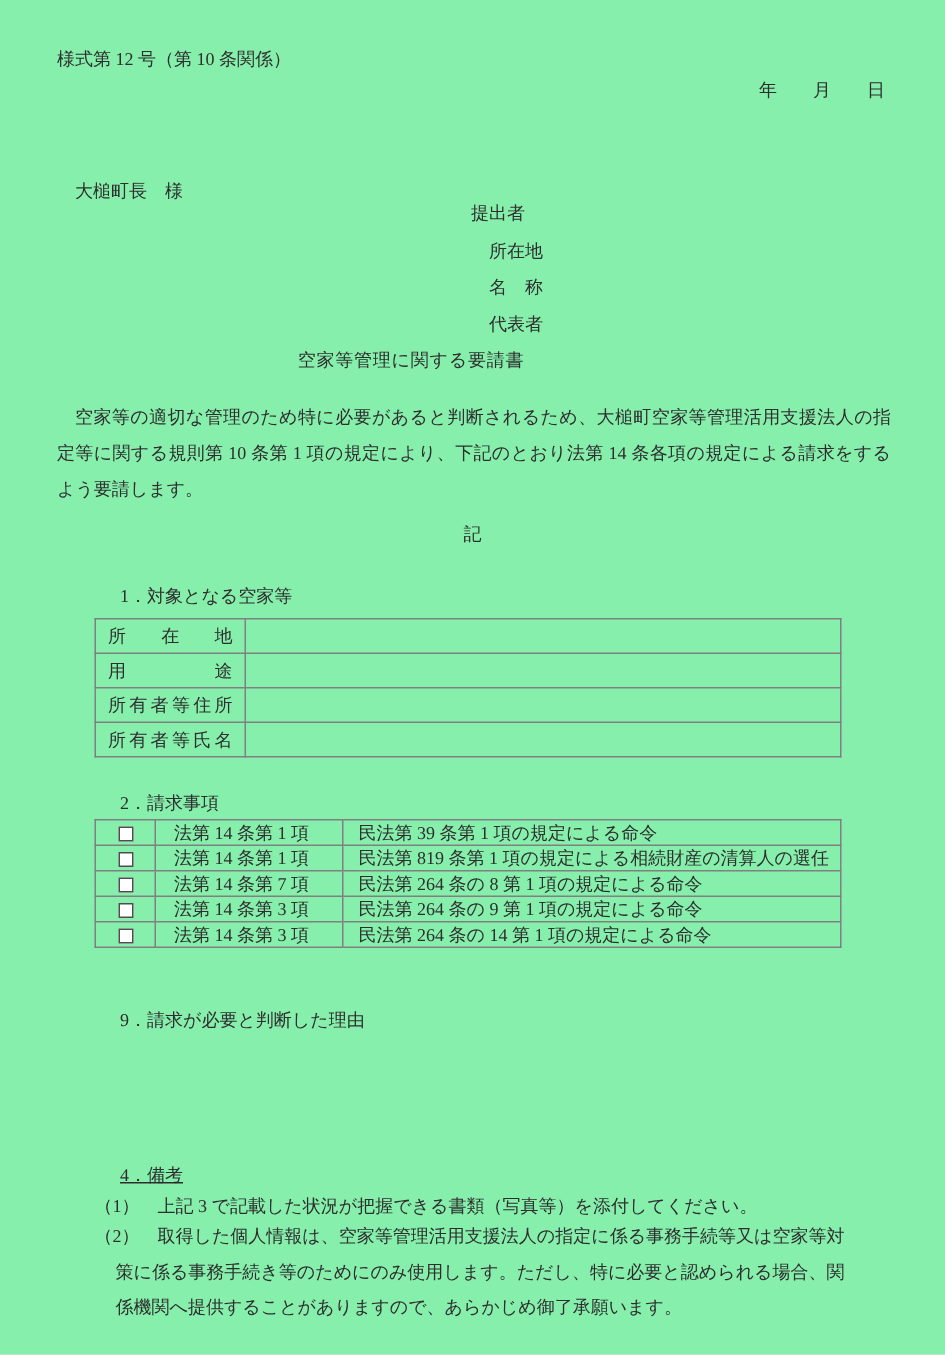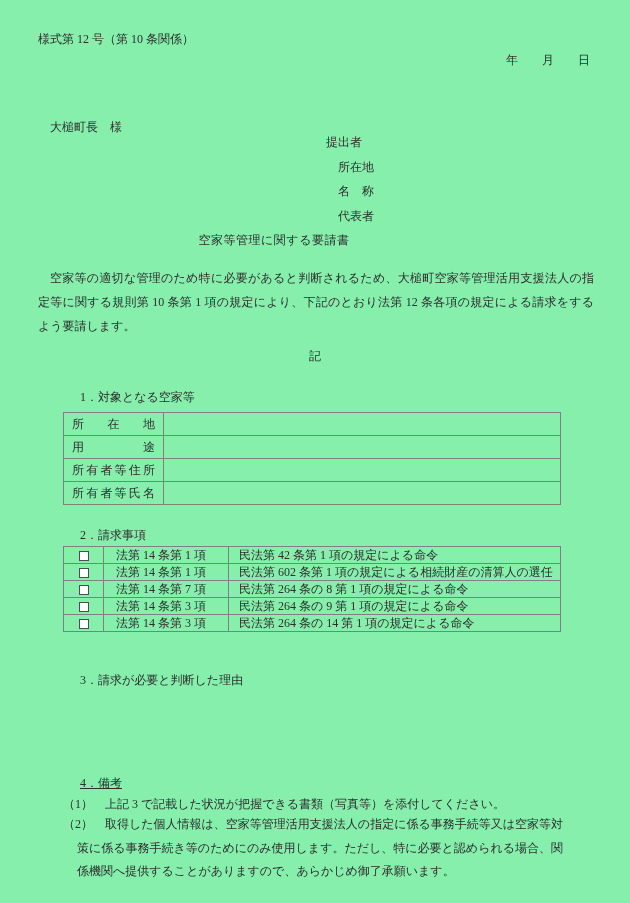--- a/index.html
+++ b/index.html
@@ -13,21 +13,21 @@
     font-family: "Liberation Serif", "DejaVu Serif", serif;
     font-size: 12px;
     color: #2e2e2e;
     line-height: 15px;
     overflow: hidden;
   }
   .form-number { position: absolute; left: 38px; top: 32px; }
   .date-line   { position: absolute; right: 40px; top: 53px; }
   .addressee   { position: absolute; left: 50px; top: 108px; margin-top: 12px; }
 
-  .submitter { position: absolute; left: 326px; top: 130px; line-height: 24.5px; }
+  .submitter { position: absolute; left: 314px; top: 130px; line-height: 24.5px; }
   .submitter-fields { margin-left: 12px; }
 
   .doc-title { position: absolute; left: 0; top: 233px; width: 548px; text-align: center; letter-spacing: 0.5px; }
 
   .body-par {
     position: absolute; left: 38px; top: 266px; width: 556px;
     line-height: 24px; text-indent: 1em; text-align: justify;
   }
 
   .ki { position: absolute; left: 0; top: 349px; width: 630px; text-align: center; }
@@ -78,21 +78,21 @@
     <div>提出者</div>
     <div class="submitter-fields">
       <div>所在地</div>
       <div>名　称</div>
       <div>代表者</div>
     </div>
   </div>
 
   <div class="doc-title">空家等管理に関する要請書</div>
 
-  <div class="body-par">空家等の適切な管理のため特に必要があると判断されるため、大槌町空家等管理活用支援法人の指定等に関する規則第 10 条第 1 項の規定により、下記のとおり法第 12 条各項の規定による請求をするよう要請します。</div>
+  <div class="body-par">空家等の適切な管理のため特に必要があると判断されるため、大槌町空家等管理活用支援法人の指定等に関する規則第 10 条第 1 項の規定により、下記のとおり法第 14 条各項の規定による請求をするよう要請します。</div>
 
   <div class="ki">記</div>
 
   <div class="s-heading s1">1．対象となる空家等</div>
   <table class="t1">
     <tbody>
       <tr>
         <td class="lbl">所在地</td>
         <td class="val"></td>
       </tr>
@@ -110,44 +110,44 @@
       </tr>
     </tbody>
   </table>
 
   <div class="s-heading s2">2．請求事項</div>
   <table class="t2">
     <tbody>
       <tr>
         <td class="chk"><span class="checkbox"></span></td>
         <td class="law">法第 14 条第 1 項</td>
-        <td class="req">民法第 42 条第 1 項の規定による命令</td>
+        <td class="req">民法第 39 条第 1 項の規定による命令</td>
       </tr>
       <tr>
         <td class="chk"><span class="checkbox"></span></td>
         <td class="law">法第 14 条第 1 項</td>
-        <td class="req">民法第 602 条第 1 項の規定による相続財産の清算人の選任</td>
+        <td class="req">民法第 819 条第 1 項の規定による相続財産の清算人の選任</td>
       </tr>
       <tr>
         <td class="chk"><span class="checkbox"></span></td>
         <td class="law">法第 14 条第 7 項</td>
         <td class="req">民法第 264 条の 8 第 1 項の規定による命令</td>
       </tr>
       <tr>
         <td class="chk"><span class="checkbox"></span></td>
         <td class="law">法第 14 条第 3 項</td>
         <td class="req">民法第 264 条の 9 第 1 項の規定による命令</td>
       </tr>
       <tr>
         <td class="chk"><span class="checkbox"></span></td>
         <td class="law">法第 14 条第 3 項</td>
         <td class="req">民法第 264 条の 14 第 1 項の規定による命令</td>
       </tr>
     </tbody>
   </table>
 
-  <div class="s-heading s3">3．請求が必要と判断した理由</div>
+  <div class="s-heading s3">9．請求が必要と判断した理由</div>
 
   <div class="s-heading s4">4．備考</div>
   <div class="note note1">（1）　上記 3 で記載した状況が把握できる書類（写真等）を添付してください。</div>
   <div class="note note2">（2）　取得した個人情報は、空家等管理活用支援法人の指定に係る事務手続等又は空家等対策に係る事務手続き等のためにのみ使用します。ただし、特に必要と認められる場合、関係機関へ提供することがありますので、あらかじめ御了承願います。</div>
 
 </div>
 
 </body></html>

